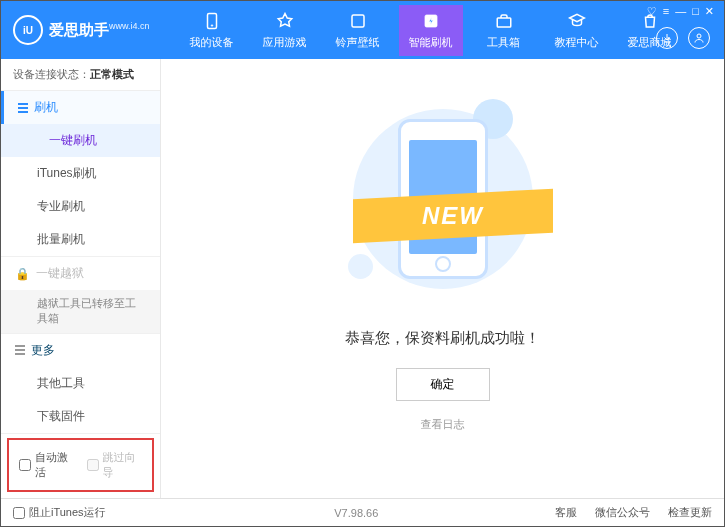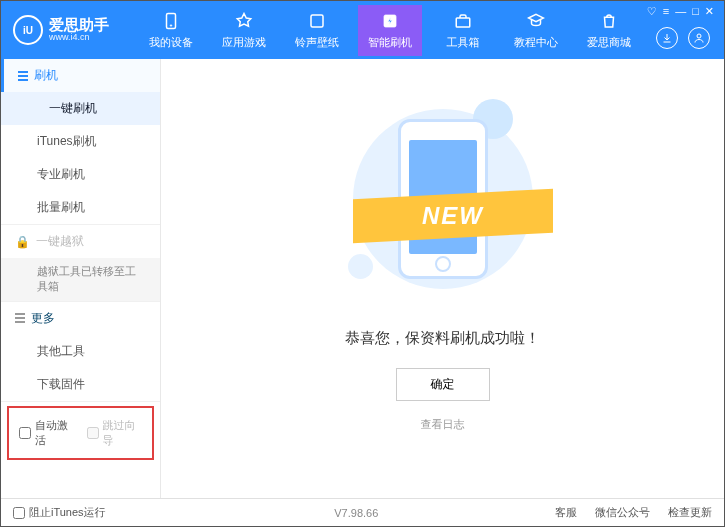--- a/index.html
+++ b/index.html
@@ -4,21 +4,21 @@
 <style>
 * { margin: 0; padding: 0; box-sizing: border-box; font-family: "Microsoft YaHei", Arial, sans-serif; }
 body { background: #fff; }
 .app { width: 725px; height: 527px; border: 1px solid #555; display: flex; flex-direction: column; overflow: hidden; }
 
 
 .header { background: #2a8cff; color: #fff; }
 .header-top { height: 58px; display: flex; align-items: center; padding: 0 12px; position: relative; }
 .logo-wrap { display: flex; align-items: center; gap: 6px; margin-right: 30px; }
 .logo-icon { width: 30px; height: 30px; border: 2px solid #fff; border-radius: 50%; display: flex; align-items: center; justify-content: center; font-weight: bold; font-size: 10px; }
-.logo-text { display: flex; flex-direction: column; line-height: 1.1; }
+.logo-text { display: flex; line-height: 1.1; }
 .logo-title { font-size: 15px; font-weight: bold; }
 .logo-sub { font-size: 9px; opacity: 0.9; }
 .nav { display: flex; gap: 9px; }
 .nav-item { width: 64px; display: flex; flex-direction: column; align-items: center; gap: 4px; padding: 6px 0; font-size: 11px; cursor: pointer; }
 .nav-item.active { background: #8b5cf6; }
 .nav-icon { width: 20px; height: 20px; display: flex; align-items: center; justify-content: center; }
 .nav-icon svg { fill: #fff; stroke: #fff; }
 .header-rt { position: absolute; right: 10px; top: 4px; display: flex; gap: 6px; font-size: 11px; }
 .header-rt span { cursor: pointer; }
 .header-circles { position: absolute; right: 14px; top: 26px; display: flex; gap: 10px; }
@@ -30,21 +30,21 @@
 
 .sidebar { width: 160px; border-right: 1px solid #e8e8e8; display: flex; flex-direction: column; font-size: 12px; color: #555; }
 .conn-status { padding: 8px 12px; font-size: 11px; color: #666; border-bottom: 1px solid #eee; }
 .conn-status b { color: #333; }
 .side-sec { border-bottom: 1px solid #f0f0f0; }
 .side-head { display: flex; align-items: center; gap: 6px; padding: 8px 14px; color: #2a8cff; font-size: 12px; cursor: pointer; }
 .side-head.active { border-left: 3px solid #2a8cff; background: #f7fbff; }
 .side-head .bar-icon { display: inline-flex; flex-direction: column; gap: 2px; }
 .side-head .bar-icon i { width: 10px; height: 2px; background: #2a8cff; display: block; }
 .side-item { padding: 8px 14px 8px 36px; cursor: pointer; }
-.side-item.sel { background: #eaf3ff; color: #0f172a; padding-left: 48px; }
+.side-item.sel { background: #eaf3ff; color: #6d28d9; padding-left: 48px; }
 .side-lock { color: #bbb; padding: 8px 14px; display: flex; align-items: center; gap: 6px; cursor: default; }
 .side-multi { padding: 6px 14px 6px 36px; color: #888; font-size: 11px; line-height: 1.4; background: #f5f5f5; }
 .checkbox-row { padding: 10px 10px; display: flex; gap: 12px; font-size: 11px; border: 2px solid #e04040; margin: 4px 6px; }
 .cb { display: flex; align-items: center; gap: 4px; }
 .cb input { width: 12px; height: 12px; }
 .cb.dis { color: #bbb; }
 
 
 .main { flex: 1; display: flex; flex-direction: column; align-items: center; padding-top: 40px; position: relative; }
 .phone-wrap { position: relative; width: 200px; height: 200px; }
@@ -163,20 +163,23 @@
               <circle cx="12" cy="8" r="4"></circle>
               <path d="M4 21c0-4 4-6 8-6s8 2 8 6"></path>
             </svg>
           </div>
       </div>
     </div>
   </div>
 
   <div class="body">
     <div class="sidebar">
+      <div class="conn-status">
+        <span>设备连接状态：</span><b>正常模式</b>
+      </div>
       <div class="side-sec">
         <div class="side-head active">
           <span class="bar-icon">
               <i></i>
               <i></i>
               <i></i>
             </span>
           <span>刷机</span>
         </div>
         <div class="side-item sel">一键刷机</div>

